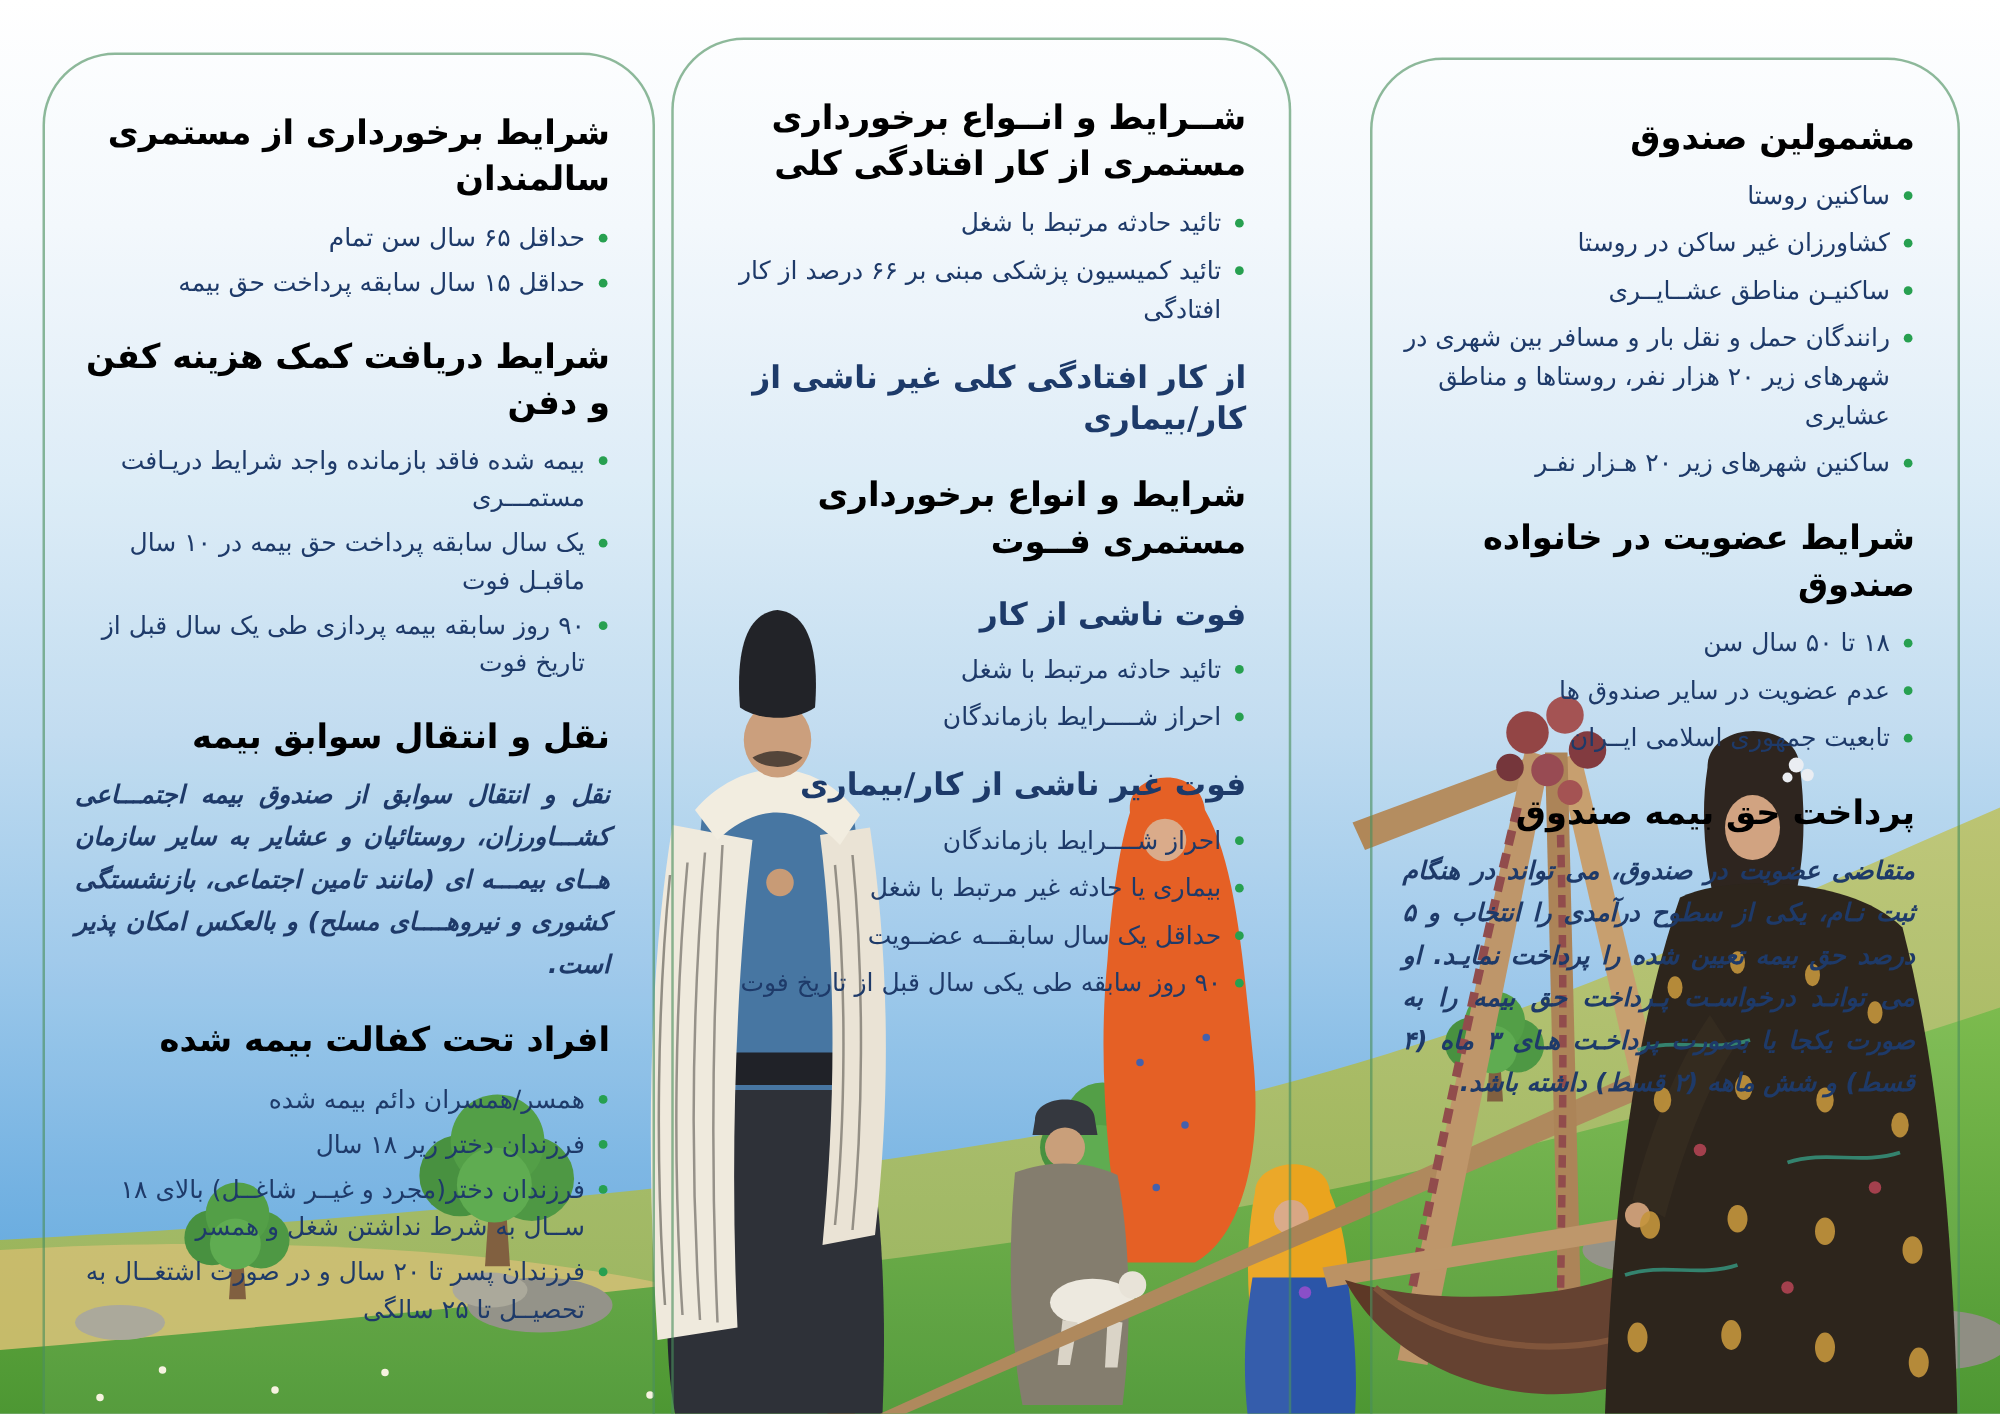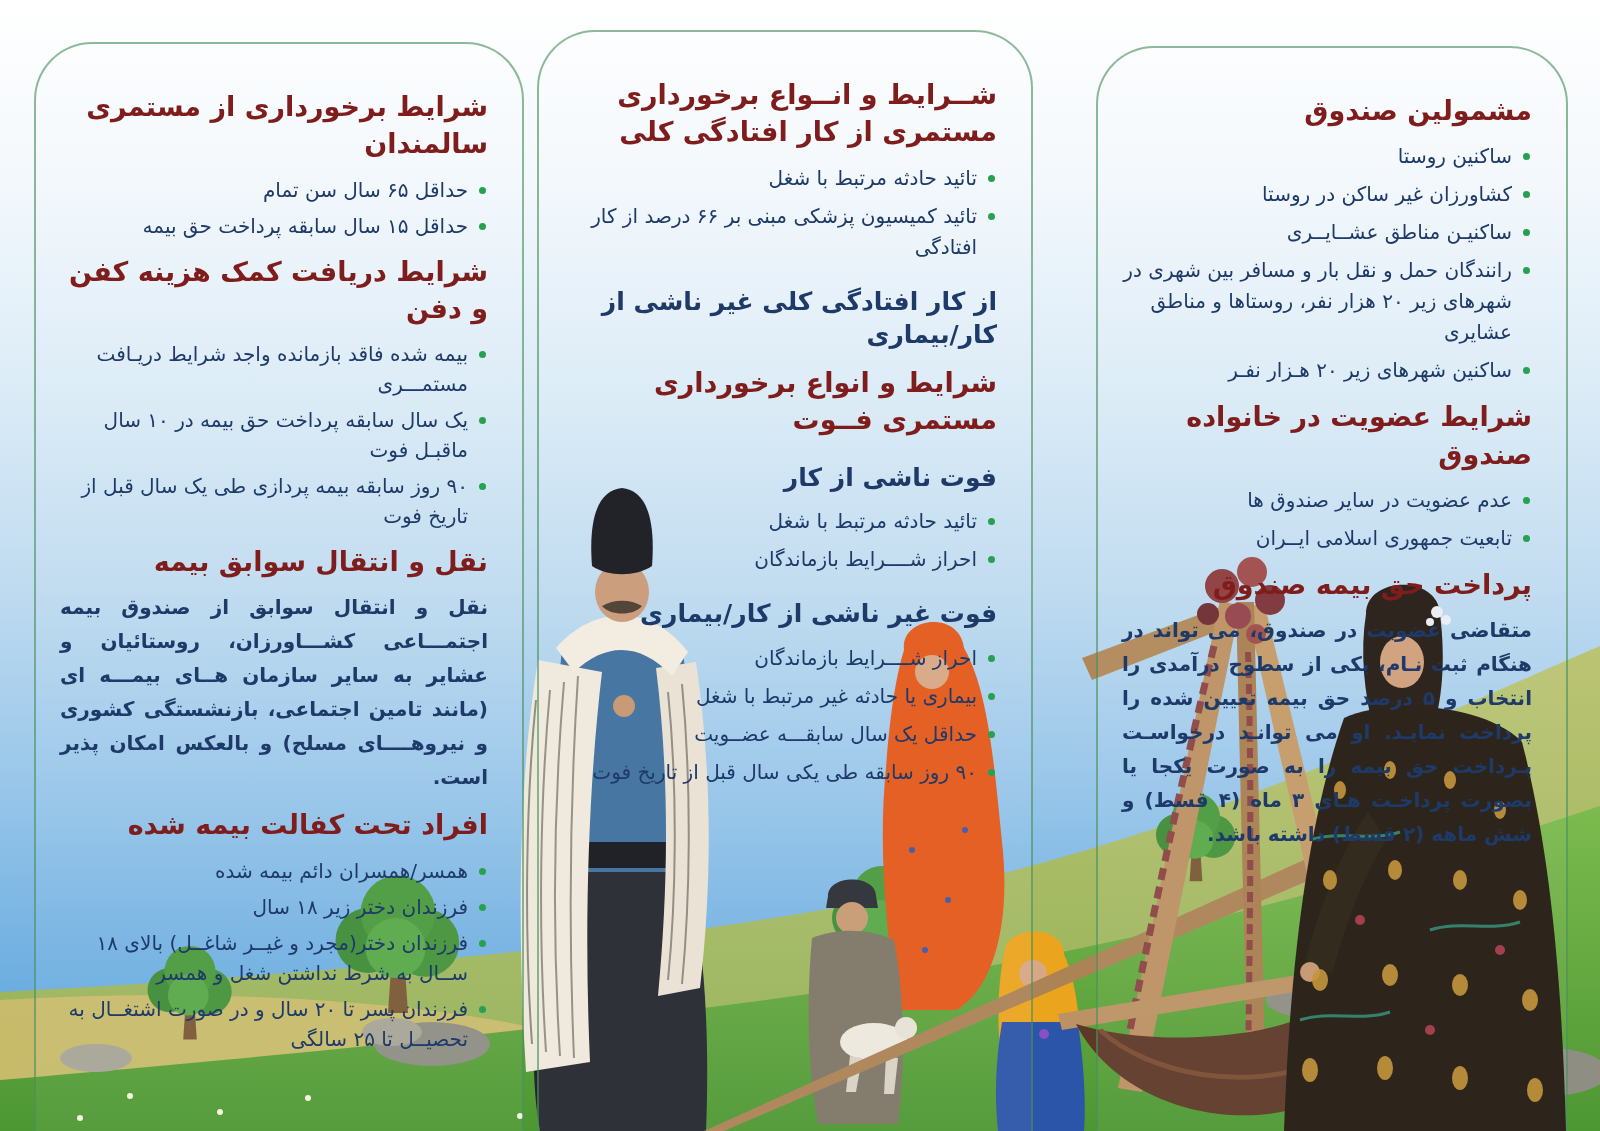--- a/index.html
+++ b/index.html
@@ -9,35 +9,35 @@
   }
   .scene{position:absolute;left:0;top:0;width:1600px;height:1131px;display:block}
   .panel{
     position:absolute;height:1210px;box-sizing:border-box;
     border:2px solid rgba(72,142,92,.62);border-radius:58px;
     padding:44px 34px 0 24px;background:rgba(255,255,255,.05);
   }
   .panel-left{left:34px;top:42px;width:490px}
   .panel-mid{left:537px;top:30px;width:496px}
   .panel-right{left:1096px;top:46px;width:472px}
-  h2{margin:0;font-size:27px;line-height:1.38;color:#7f1d1d;font-weight:bold}
-  .mt{margin-top:12px}
+  h2{margin:0;font-size:27px;line-height:1.38;color:#000000;font-weight:bold}
+  .mt{margin-top:26px}
   h3.sub{margin:22px 0 6px;font-size:25px;line-height:1.35;color:#1d3a69;font-weight:bold}
   ul{list-style:none;margin:12px 20px 0 0;padding:0}
   li{
     position:relative;font-size:20px;line-height:1.55;color:#1e3a69;
     font-weight:normal;margin-bottom:7px;
   }
   li::before{
     content:"";position:absolute;right:-18px;top:12px;width:7px;height:7px;
     border-radius:50%;background:#27a050;
   }
   p.body{
     font-size:20px;line-height:1.7;color:#1e3a69;font-weight:bold;
-    text-align:justify;margin:10px 0 0;
+    text-align:justify;margin:10px 0 0;font-style:italic;
   }
   .panel-left li{line-height:1.5;margin-bottom:6px}
 </style>
 </head>
 <body>
 
 <main>
 
 <svg class="scene" width="1600" height="1131" viewBox="0 0 1600 1131" aria-hidden="true">
   <defs>
@@ -276,20 +276,21 @@
   <h2>مشمولین صندوق</h2>
   <ul>
     <li>ساکنین روستا</li>
     <li>کشاورزان غیر ساکن در روستا</li>
     <li>ساکنیـن مناطق عشــایــری</li>
     <li>رانندگان حمل و نقل بار و مسافر بین شهری در شهرهای زیر ۲۰ هزار نفر، روستاها و مناطق عشایری</li>
     <li>ساکنین شهرهای زیر ۲۰ هـزار نفـر</li>
   </ul>
   <h2 class="mt">شرایط عضویت در خانواده صندوق</h2>
   <ul>
+    <li>۱۸ تا ۵۰ سال سن</li>
     <li>عدم عضویت در سایر صندوق ها</li>
     <li>تابعیت جمهوری اسلامی ایــران</li>
   </ul>
   <h2 class="mt">پرداخت حق بیمه صندوق</h2>
   <p class="body">متقاضی عضویت در صندوق، می تواند در هنگام ثبت نـام، یکی از سطوح درآمدی را انتخاب و ۵ درصد حق بیمه تعیین شده را پرداخت نمایـد. او می توانـد درخواسـت پـرداخت حق بیمه را به صورت یکجا یا بصورت پرداخـت هـای ۳ ماه (۴ قسط) و شش ماهه (۲ قسط) داشته باشد.</p>
 </section>
 
 </main>
 
 </body></html>

